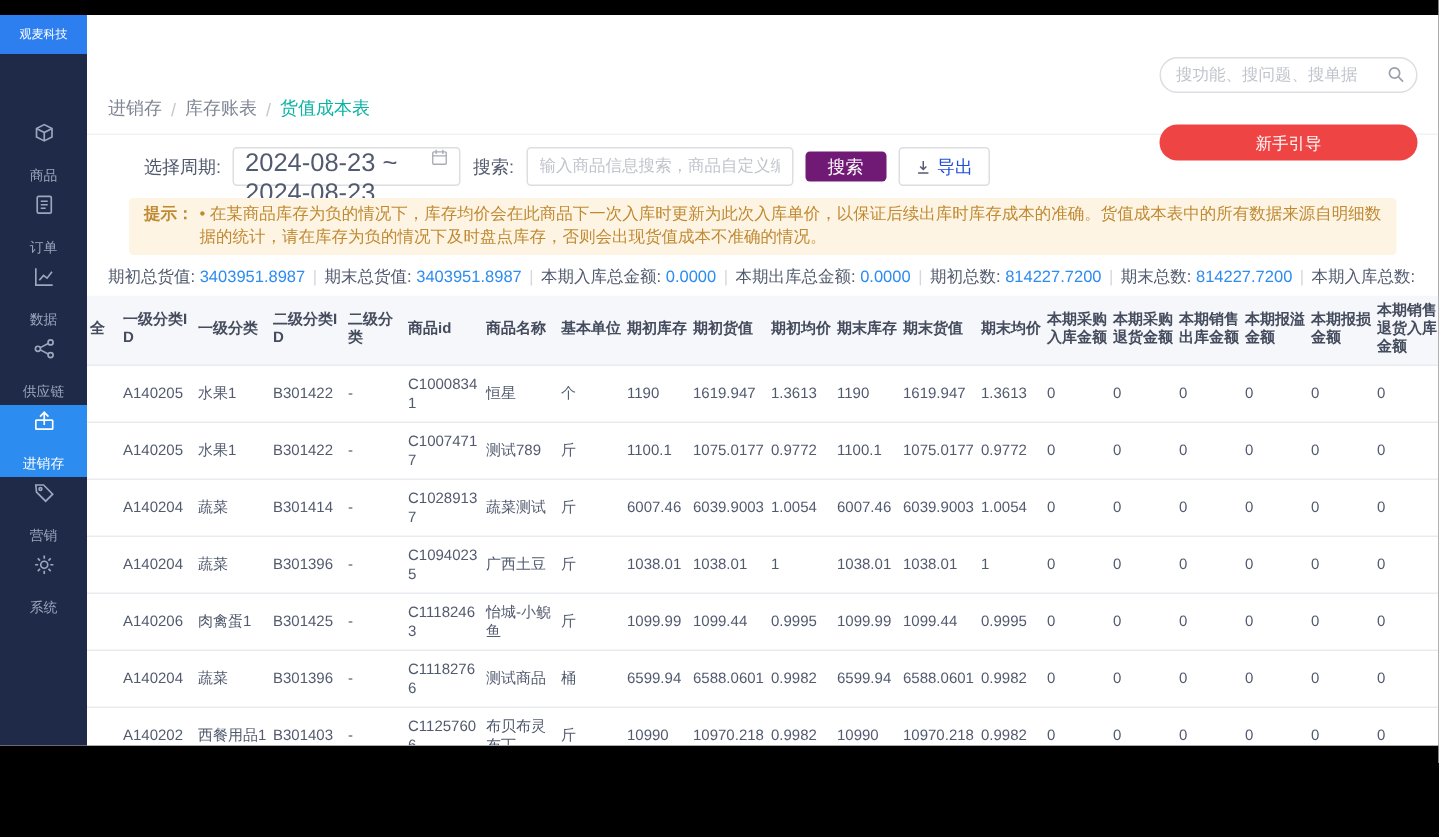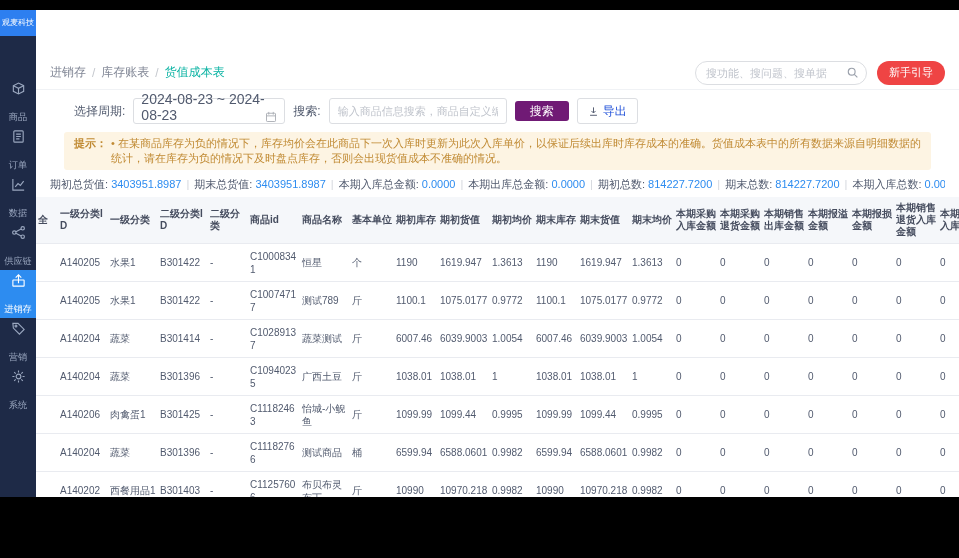--- a/index.html
+++ b/index.html
@@ -10,21 +10,21 @@
     overflow: hidden;
     position: relative;
   }
   .frame {
     position: absolute; top: 10px; left: 0;
     width: 959px; height: 487px;
     background: #fff; display: flex; overflow: hidden;
   }
   
   .sidebar {
-    width: 36px; flex-shrink: 0; background: #1e2a47;
+    width: 58px; flex-shrink: 0; background: #1e2a47;
     display: flex; flex-direction: column; overflow: hidden;
   }
   .logo {
     height: 26px; background: #2d7ff0; color: #fff;
     font-size: 8px; line-height: 1; display: flex;
     align-items: center; justify-content: center; text-align: center;
     cursor: pointer;
   }
   .menu { margin-top: 42px; display: flex; flex-direction: column; }
   .menu-item {
@@ -40,43 +40,43 @@
   .main { flex: 1; min-width: 0; display: flex; flex-direction: column; background: #fff; overflow: hidden; }
 
   .topbar {
     margin-top: 46px; height: 34px; flex-shrink: 0;
     display: flex; align-items: center; justify-content: space-between;
     padding: 0 14px; border-bottom: 1px solid #f0f2f5;
   }
   .breadcrumb { font-size: 12px; color: #808695; display: flex; gap: 6px; align-items: center; }
   .breadcrumb .bc-active { color: #0ab3a3; }
   .breadcrumb .bsep { color: #c5c8ce; }
-  .topbar-right { display: flex; gap: 10px; }
+  .topbar-right { display: flex; gap: 21px; flex-direction: column; }
   .global-search { position: relative; }
   .global-search input {
     width: 172px; height: 24px; border: 1px solid #dcdee2; border-radius: 12px;
     padding: 0 26px 0 10px; font-size: 11px; color: #515a6e; outline: none;
     font-family: inherit;
   }
   .global-search input::placeholder { color: #c0c4cc; }
   .global-search .sicon { position: absolute; right: 8px; top: 5px; width: 13px; height: 13px; color: #9aa0ab; cursor: pointer; }
   .global-search .sicon svg { width: 13px; height: 13px; display: block; }
   .guide-btn {
     height: 24px; padding: 0 12px; background: #ef4444; color: #fff;
     border: none; border-radius: 12px; font-size: 11px; cursor: pointer; font-family: inherit;
   }
 
   .filterbar {
     display: flex; align-items: center; gap: 8px;
     padding: 8px 22px 6px; font-size: 12px; color: #515a6e; flex-shrink: 0; margin-left: 16px;
   }
   .date-input {
     width: 152px; height: 26px; border: 1px solid #dcdee2; border-radius: 3px;
-    display: flex; align-items: flex-end; justify-content: space-between;
-    padding: 0 7px; font-size: 14px; color: #515a6e; background: #fff; cursor: pointer;
+    display: flex; align-items: flex-start; justify-content: space-between;
+    padding: 0 7px; font-size: 17px; color: #515a6e; background: #fff; cursor: pointer;
   }
   .date-input .cicon, .date-input .cicon svg { width: 12px; height: 12px; color: #a8abb2; display: block; }
   .search-field input {
     width: 178px; height: 26px; border: 1px solid #dcdee2; border-radius: 3px;
     padding: 0 8px; font-size: 11px; color: #515a6e; outline: none; font-family: inherit;
   }
   .search-field input::placeholder { color: #c0c4cc; }
   .btn-primary {
     height: 20px; padding: 0 15px; background: #701a75; border: none; border-radius: 3px;
     color: #fff; font-size: 12px; cursor: pointer; font-family: inherit;

